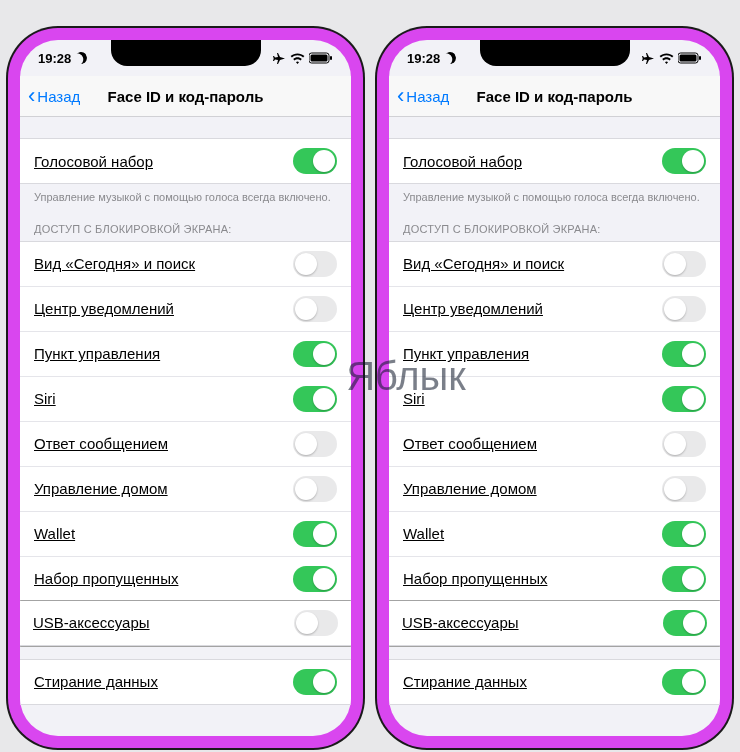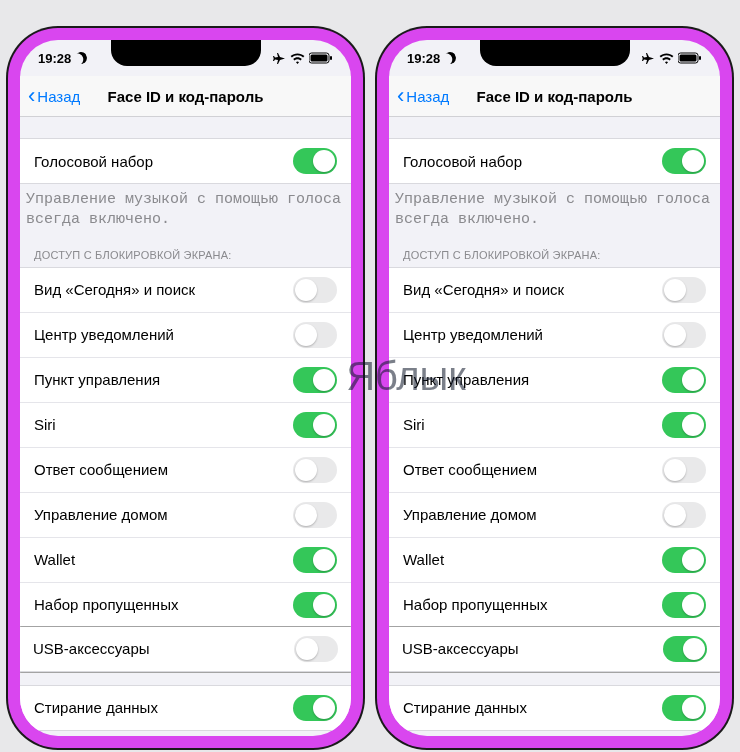--- a/index.html
+++ b/index.html
@@ -14,24 +14,24 @@
   .status .sr{display:flex;align-items:center;gap:4px;}
   .moon{width:12px;height:12px;border-radius:50%;box-shadow:inset -4px 0 0 0 #000;transform:rotate(-20deg);}
   .header{position:absolute;top:36px;left:0;right:0;height:40px;background:#f8f8f8;border-bottom:1px solid #d1d1d5;display:flex;align-items:center;z-index:15;}
   .back{display:flex;align-items:center;color:#007aff;font-size:15px;padding-left:8px;gap:2px;}
   .back .chev{font-size:22px;line-height:1;}
   .title{position:absolute;left:0;right:0;text-align:center;font-size:15px;font-weight:600;}
   .content{position:absolute;top:76px;left:0;right:0;bottom:0;overflow:hidden;}
   .group{margin-top:18px;}
   .gh{font-size:11px;color:#8a8a8e;padding:0 14px 6px;text-transform:uppercase;letter-spacing:.2px;}
   .rows{background:#fff;border-top:1px solid #d9d9de;border-bottom:1px solid #d9d9de;}
-  .row{display:flex;align-items:center;justify-content:space-between;padding:9px 14px;border-bottom:1px solid #e5e5ea;}
+  .row{display:flex;align-items:center;justify-content:space-between;padding:9px 14px;border-bottom:1px solid #e5e5ea;text-decoration:underline;}
   .row:last-child{border-bottom:none;}
   .row .lbl{font-size:15px;color:#000;}
-  .ft{font-size:15px;color:#8a8a8e;padding:6px 6px 0;line-height:1.35;font-family:Liberation Mono, monospace;}
+  .ft{font-size:11px;color:#8a8a8e;padding:6px 14px 0;line-height:1.35;}
   .toggle{width:44px;height:26px;border-radius:13px;position:relative;flex-shrink:0;}
   .toggle.on{background:#34c759;}
   .toggle.off{background:#e9e9ea;}
   .toggle .knob{position:absolute;top:2px;width:22px;height:22px;border-radius:50%;background:#fff;box-shadow:0 1px 2px rgba(0,0,0,.25);}
   .toggle.on .knob{right:2px;}
   .toggle.off .knob{left:2px;}
   .highlight{border:1px solid #a3a3a3;border-radius:3px;margin:-2px;text-align:right;}
   .watermark{position:absolute;top:50%;left:50%;transform:translate(-50%,-50%);font-size:40px;color:#0f172a;opacity:.55;font-weight:400;z-index:50;pointer-events:none;margin-left:36px;}
   .plane,.wifi,.batt,.sig{display:inline-block;}
   .plane svg,.wifi svg,.batt svg,.sig svg{display:block;}

